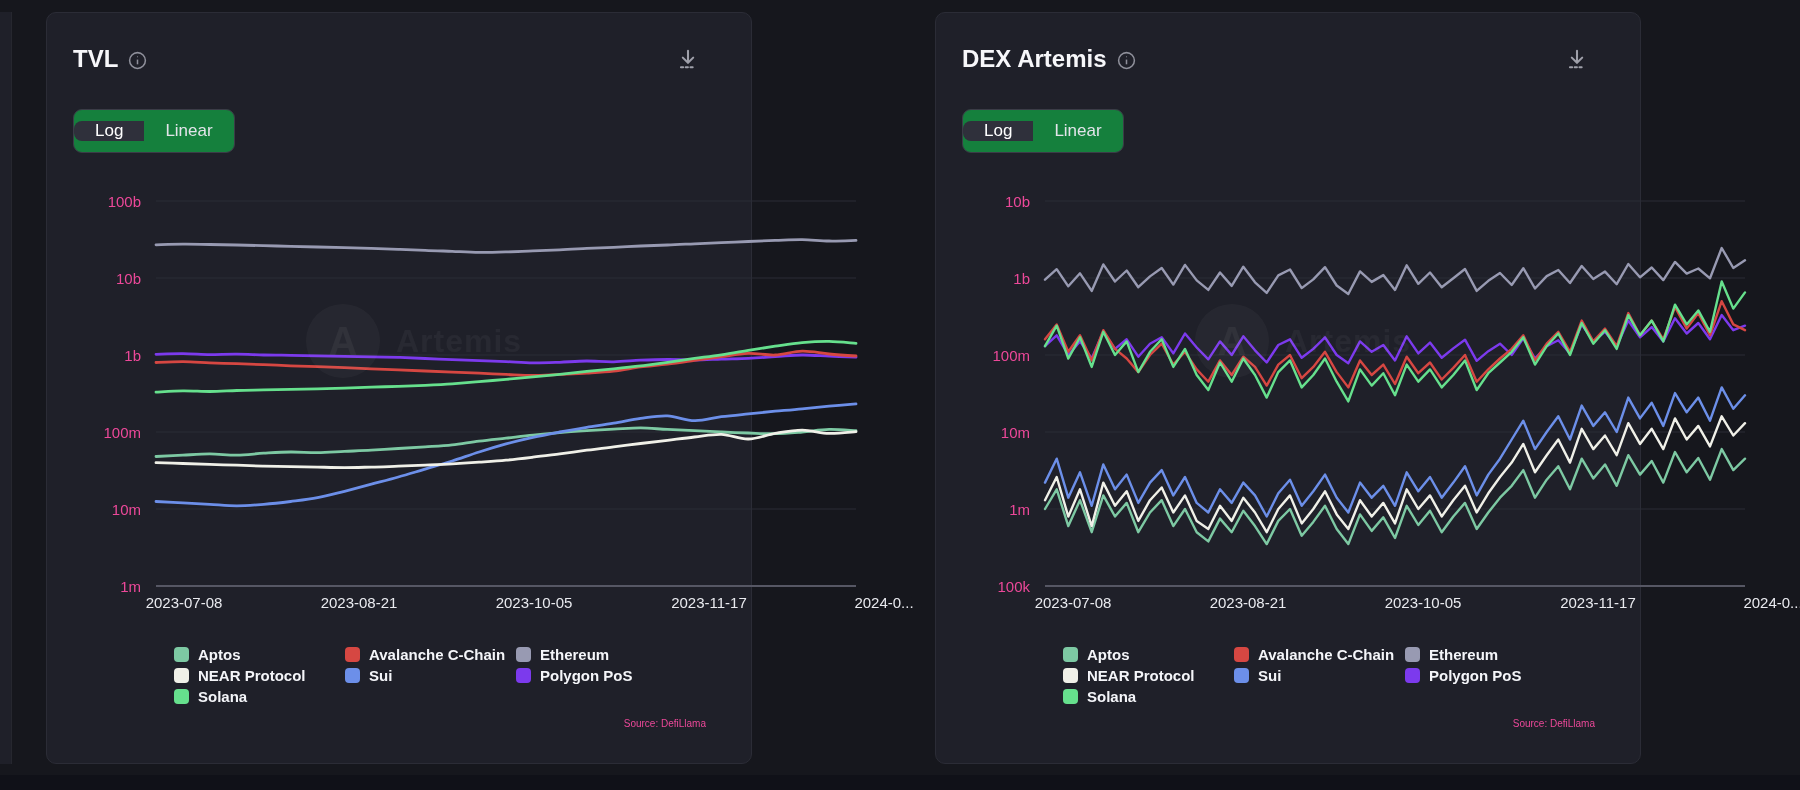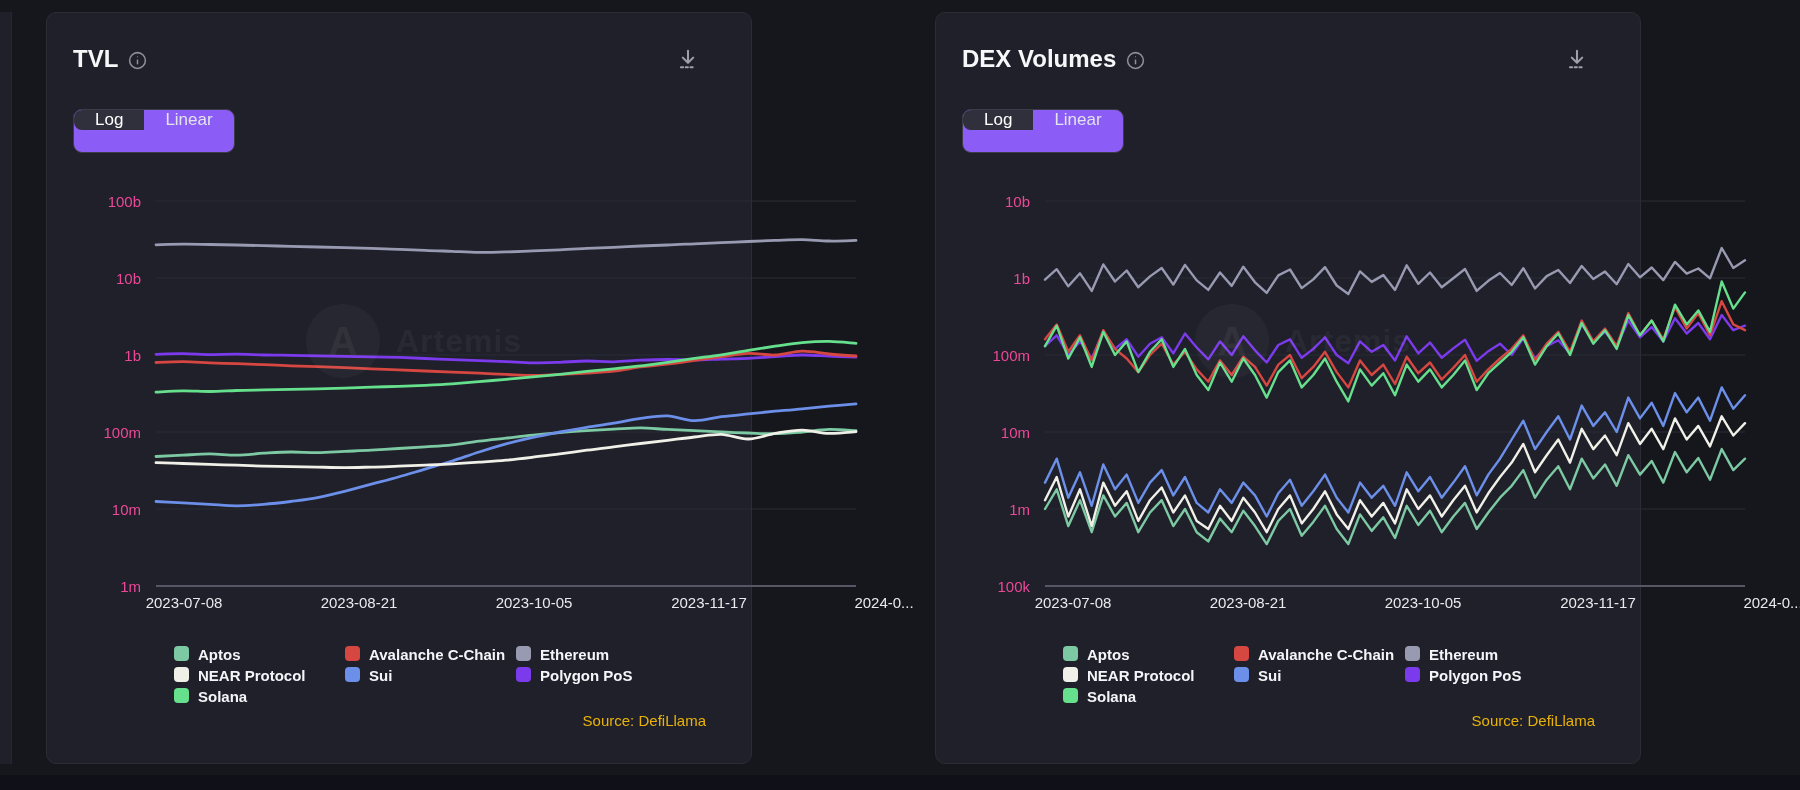--- a/index.html
+++ b/index.html
@@ -28,22 +28,22 @@
     display:flex; align-items:center; gap:10px;
     font-size:24px; font-weight:700; color:#f7f7fa;
   }
   .info-icon { color:#8f909b; display:inline-flex; margin-top:2px; cursor:pointer; }
   .download-btn {
     position:absolute; right:50px; top:34px; color:#9fa0aa;
     background:none; border:none; cursor:pointer; padding:0;
   }
   .toggle {
     position:absolute; left:26px; top:96px; height:44px;
-    display:flex; align-items:flex-start;
-    background:#8b5cf6; border:1px solid #3b3c47; border-radius:9px;
+    display:flex; align-items:center;
+    background:#15803d; border:1px solid #3b3c47; border-radius:9px;
     overflow:hidden;
   }
   .seg {
     border:none; background:transparent; color:#e3e4ea;
     font-family:"Liberation Sans", sans-serif;
     font-size:17px; padding:0 21px; cursor:pointer;
   }
   .seg.selected { background:#2f303b; color:#ffffff; border-radius:8px 0 0 8px; }
 
   .chart-row { position:absolute; left:0; top:188px; display:flex; }
@@ -69,26 +69,26 @@
 
   .dates { position:absolute; left:109px; top:581px; width:700px; height:22px; }
   .date-label {
     position:absolute; top:0; transform:translateX(-50%);
     font-size:15px; color:#e9eaef; white-space:nowrap;margin-left:28px;
   }
   .legend {
     position:absolute; left:127px; top:633px;
     display:grid; grid-template-columns:171px 171px 171px; row-gap:5px;
   }
-  .legend-item { display:flex; align-items:flex-start; gap:9px; cursor:pointer; height:16px; }
+  .legend-item { display:flex; align-items:center; gap:9px; cursor:pointer; height:16px; }
   .swatch { width:15px; height:15px; border-radius:4px; flex:0 0 auto; }
   .legend-label { font-size:15px; font-weight:700; color:#f4f5f9; white-space:nowrap; }
   .source {
     position:absolute; right:45px; bottom:34px;
-    font-size:15px; color:#eab308;
+    font-size:10px; color:#ec4899;
   }
 </style>
 </head>
 <body>
 
 <div class="neighbor-card-edge"></div>
 <div class="bottom-strip"></div>
 
 <section class="card" id="card-tvl">
   <div class="panel-title">
@@ -179,21 +179,21 @@
       <span class="legend-item">
         <span class="swatch" style="background: rgb(102, 224, 141);"></span>
         <span class="legend-label">Solana</span>
       </span>
     </div>
   <div class="source">Source: DefiLlama</div>
 </section>
 
 <section class="card" id="card-dex">
   <div class="panel-title">
-    <span>DEX Volumes</span>
+    <span>DEX Artemis</span>
     <span class="info-icon">
       <svg width="19" height="19" viewBox="0 0 20 20" fill="none" stroke="currentColor" stroke-width="1.6">
         <circle cx="10" cy="10" r="8.3"></circle>
         <line x1="10" y1="9" x2="10" y2="14"></line>
         <circle cx="10" cy="6" r="0.6" fill="currentColor" stroke="none"></circle>
       </svg>
     </span>
   </div>
   <button class="download-btn" aria-label="download">
     <svg width="26" height="26" viewBox="0 0 24 24" fill="none" stroke="currentColor" stroke-width="1.9" stroke-linecap="round" stroke-linejoin="round">

